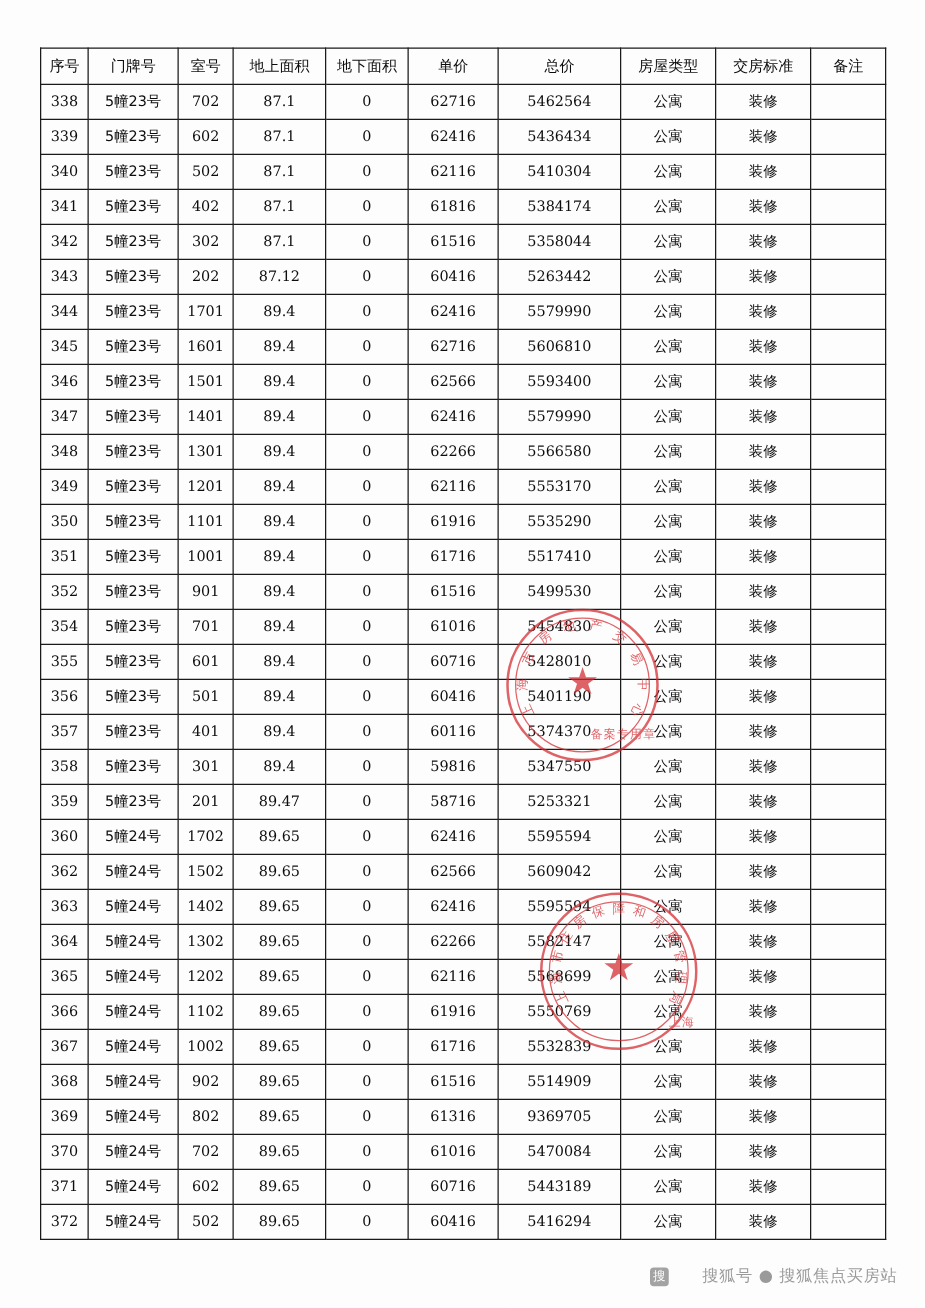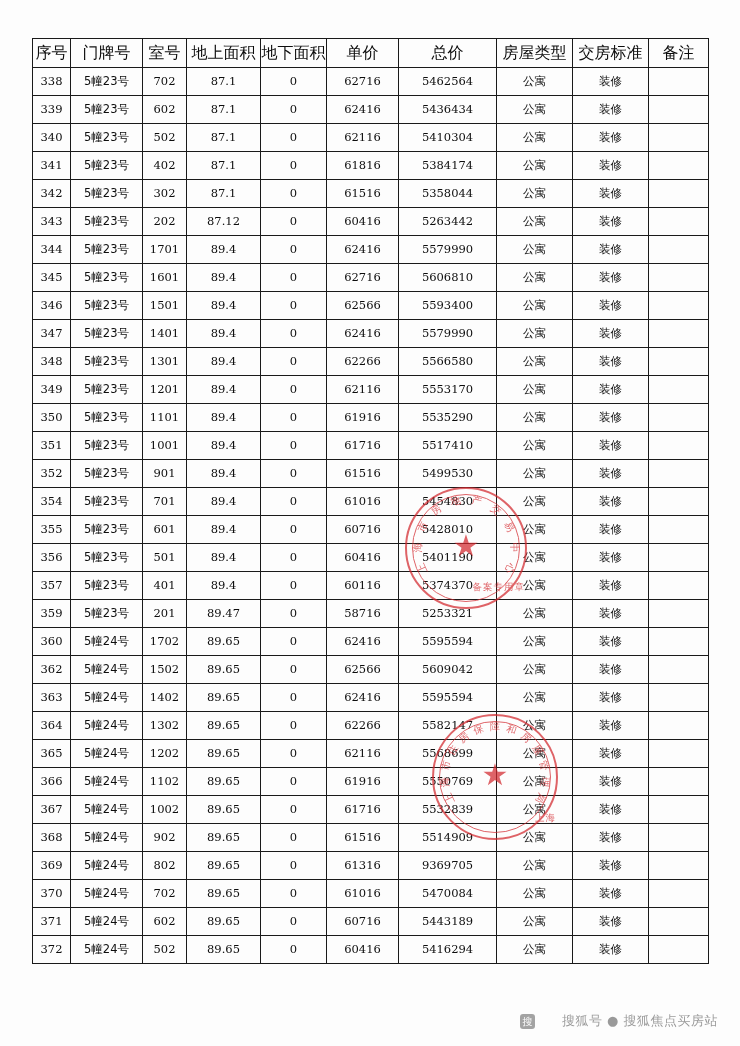--- a/index.html
+++ b/index.html
@@ -38,21 +38,21 @@
     color: #0d0d0d;
     font-size: 11.5px;
     line-height: 1;
     padding: 0;
     height: 27px;
     white-space: nowrap;
     overflow: hidden;
   }
   table.listing th {
     font-weight: normal;
-    font-size: 16px;
+    font-size: 12px;
     height: 28px;
   }
   
   col.c-idx     { width: 38px; }
   col.c-door    { width: 72px; }
   col.c-room    { width: 44px; }
   col.c-above   { width: 74px; }
   col.c-below   { width: 66px; }
   col.c-price   { width: 72px; }
   col.c-total   { width: 98px; }
@@ -400,20 +400,32 @@
             <td class="num">401</td>
             <td class="num">89.4</td>
             <td class="num">0</td>
             <td class="num">60116</td>
             <td class="num">5374370</td>
             <td class="cn">公寓</td>
             <td class="cn">装修</td>
             <td class="num"></td>
           </tr>
           <tr>
+            <td class="num">358</td>
+            <td class="cn">5幢23号</td>
+            <td class="num">301</td>
+            <td class="num">89.4</td>
+            <td class="num">0</td>
+            <td class="num">59816</td>
+            <td class="num">5347550</td>
+            <td class="cn">公寓</td>
+            <td class="cn">装修</td>
+            <td class="num"></td>
+          </tr>
+          <tr>
             <td class="num">359</td>
             <td class="cn">5幢23号</td>
             <td class="num">201</td>
             <td class="num">89.47</td>
             <td class="num">0</td>
             <td class="num">58716</td>
             <td class="num">5253321</td>
             <td class="cn">公寓</td>
             <td class="cn">装修</td>
             <td class="num"></td>

